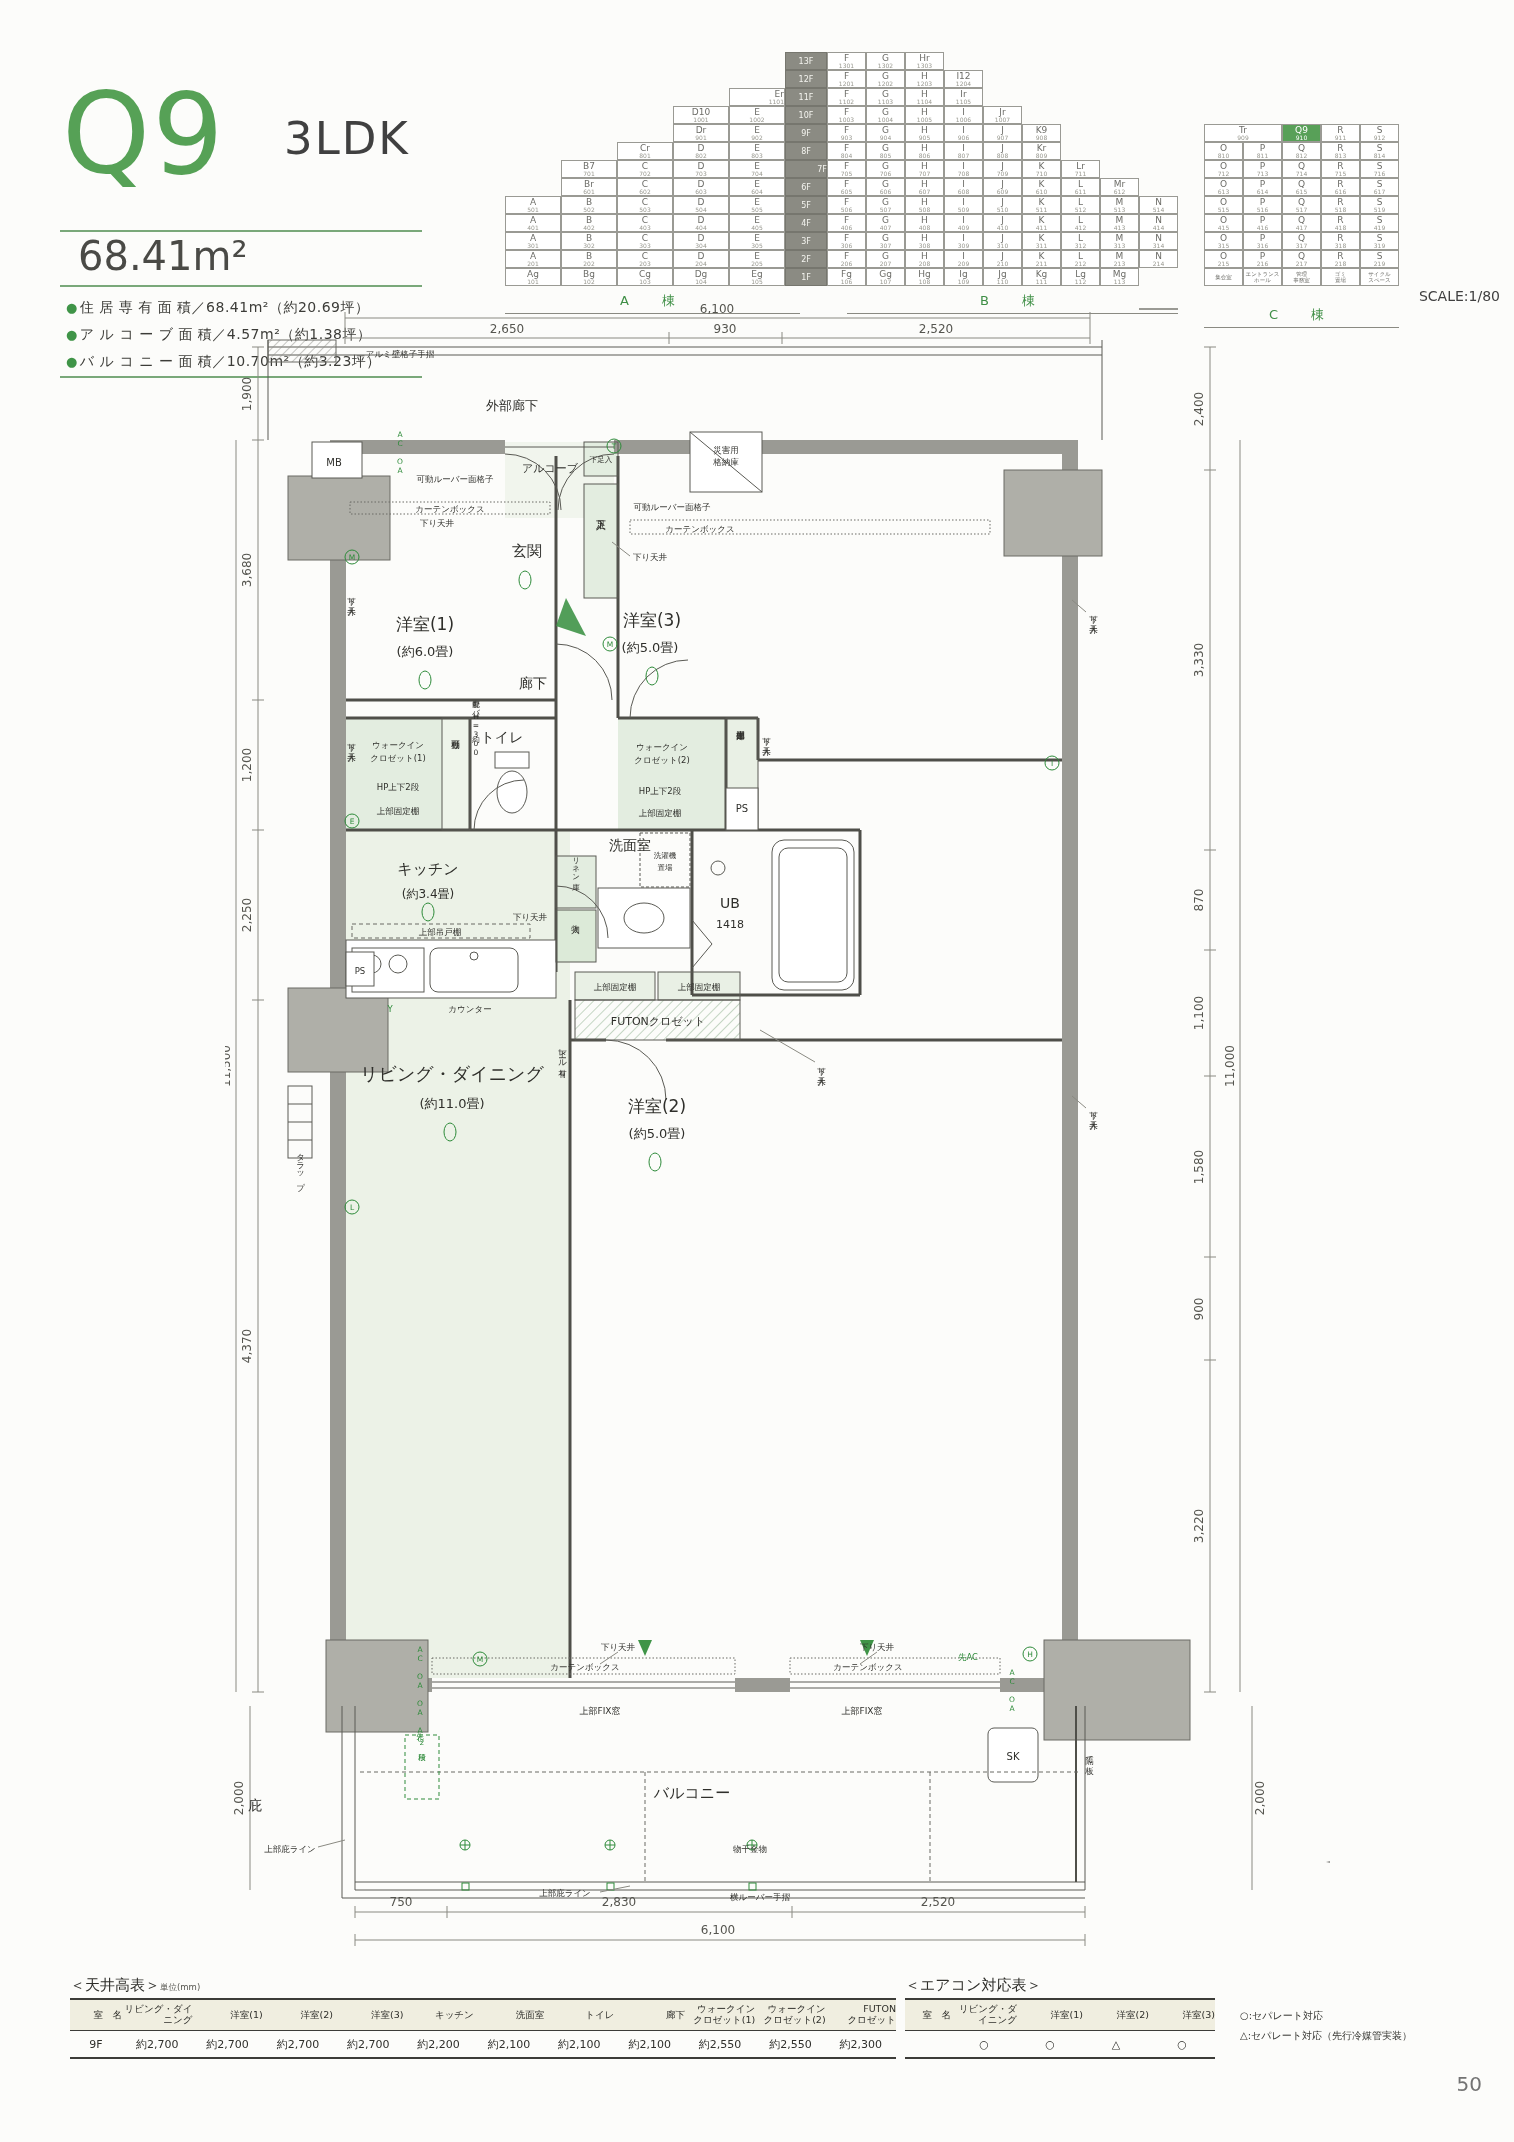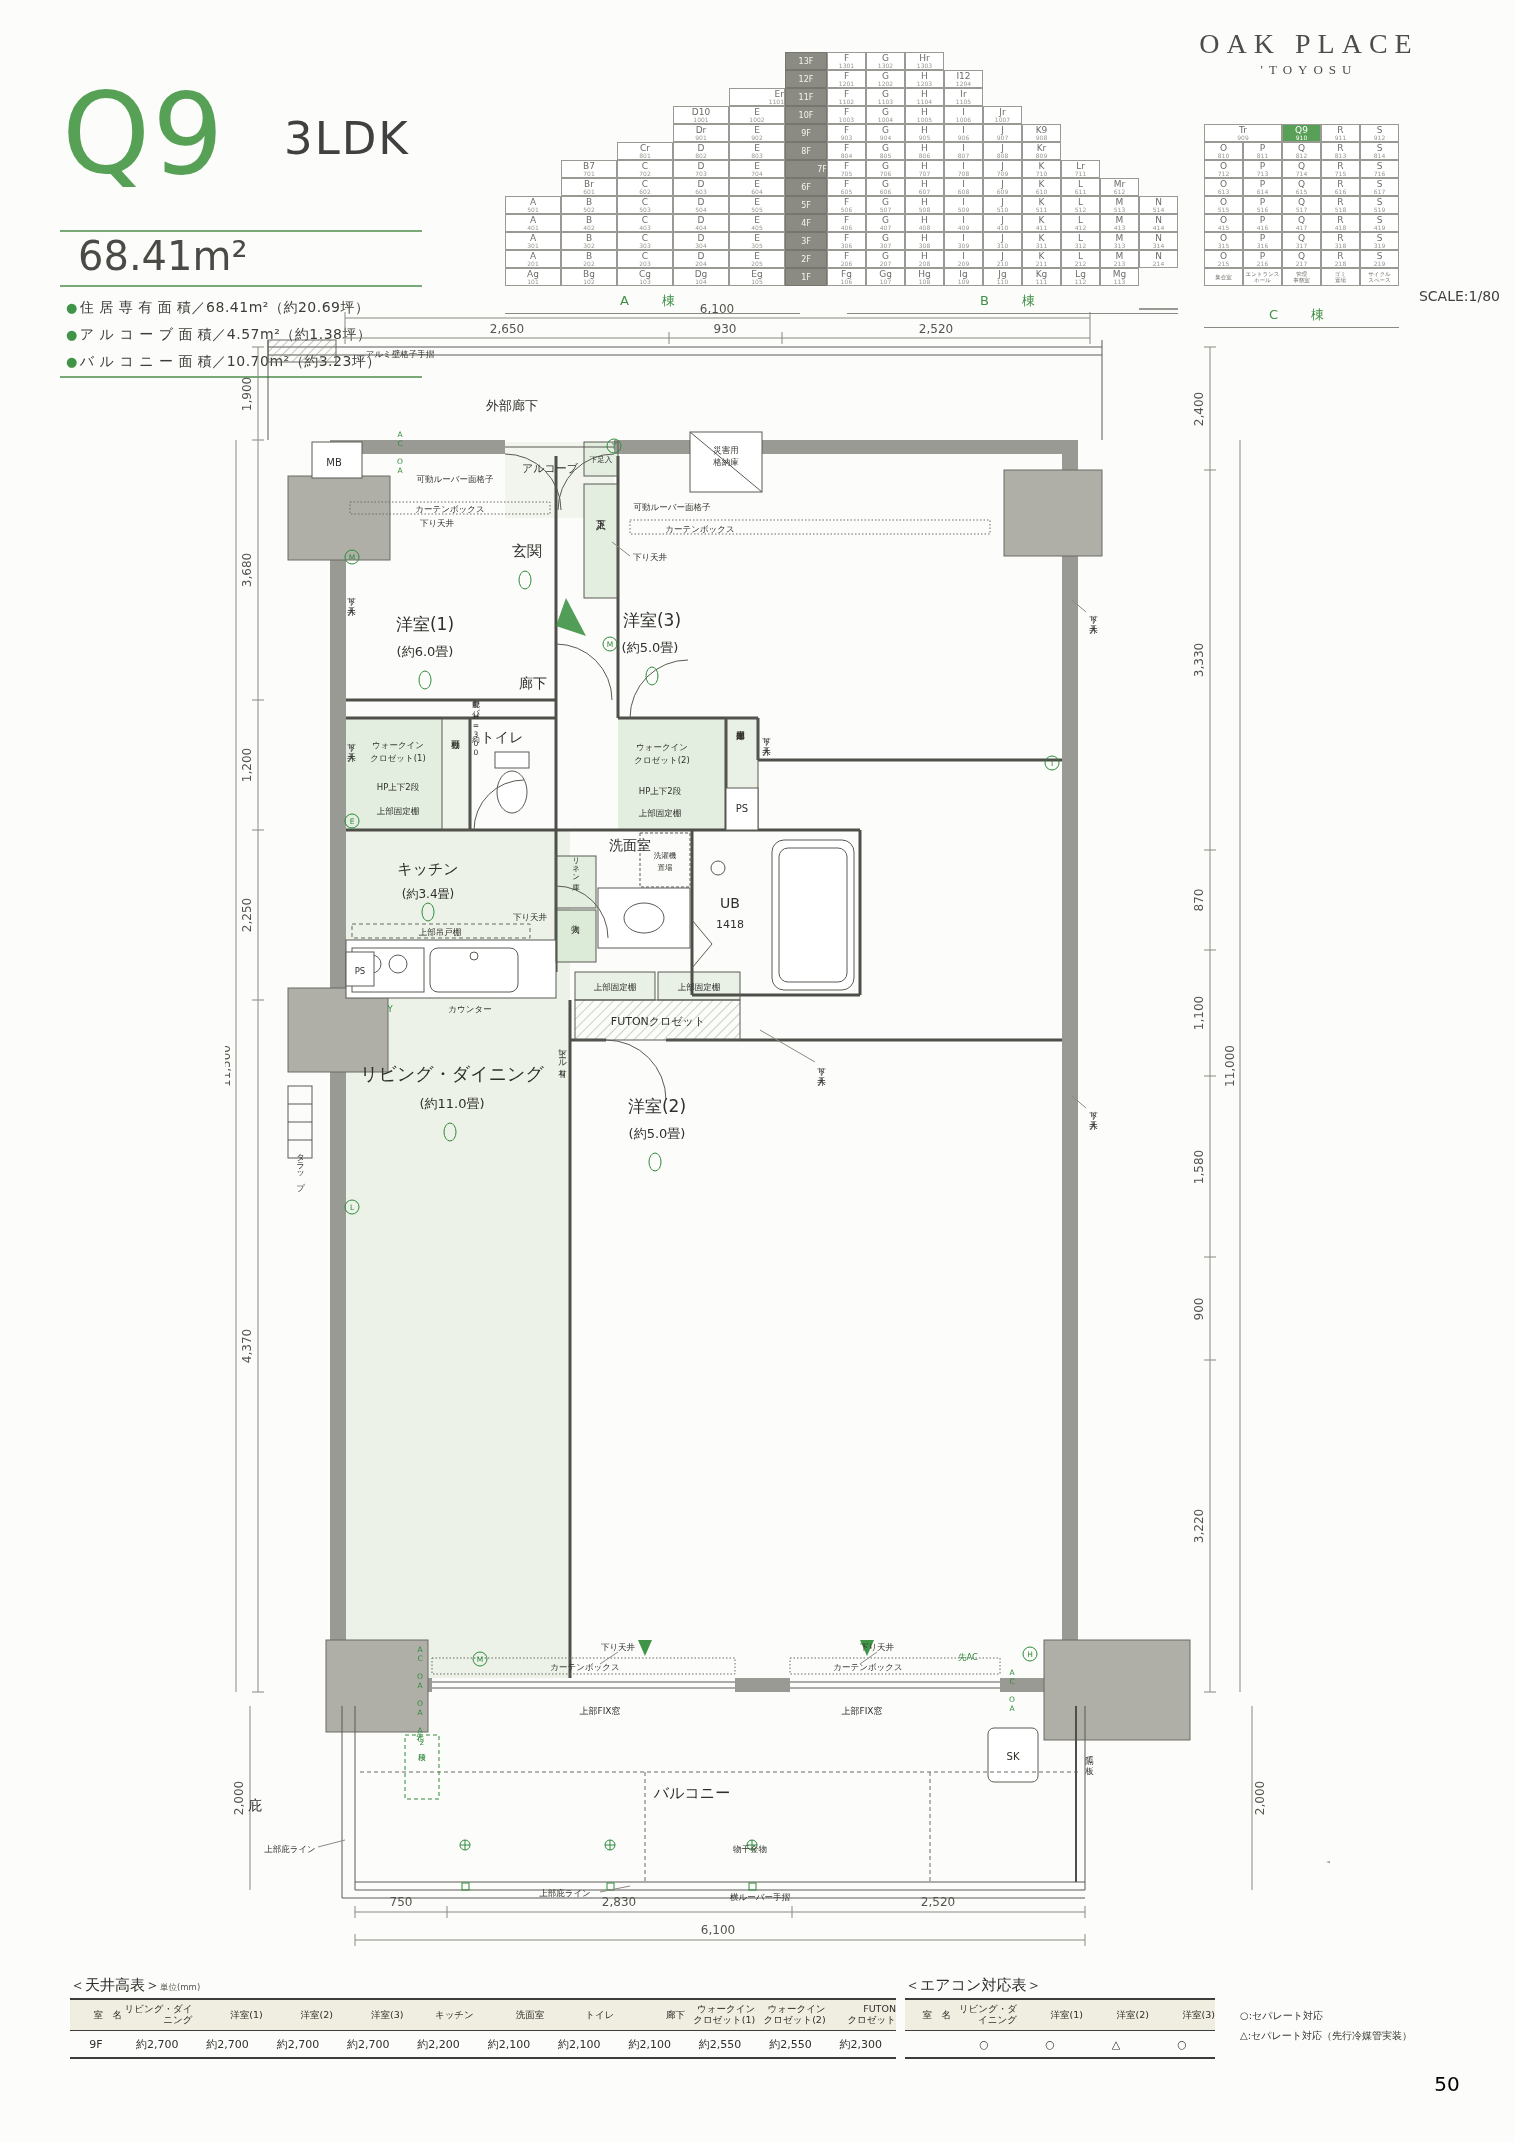--- a/index.html
+++ b/index.html
@@ -54,43 +54,39 @@
   .gln{stroke:#2e8b3a;stroke-width:1;fill:none;}
   
   .tbl-title{position:absolute;font-size:15px;color:#2e2e2a;}
   .tbl-title .un{font-size:8.5px;color:#55554f;}
   table.ft{position:absolute;border-collapse:collapse;table-layout:fixed;}
   table.ft th,table.ft td{font-weight:normal;text-align:center;padding:0;}
   table.ft thead th{background:#f0eee0;font-size:9.5px;color:#2e2e2a;white-space:pre-line;line-height:1.15;
                     border-top:2px solid #3c3c38;border-bottom:1px solid #3c3c38;height:30px;text-align:right;}
   table.ft tbody td{font-size:11px;color:#2e2e2a;border-bottom:2px solid #3c3c38;height:26px;}
   .legend{position:absolute;font-size:10px;color:#3a3a36;line-height:20px;}
-  .pageno{position:absolute;left:1412px;top:2072px;width:70px;text-align:center;font-size:20px;color:#000000;}
+  .pageno{position:absolute;left:1412px;top:2072px;width:70px;text-align:right;font-size:20px;color:#737373;}
 </style>
 </head>
 <body>
 
 <div class="page">
 
   <div class="unit-id">Q9</div>
   <div class="unit-type">3LDK</div>
   <div class="grule g1"></div>
   <div class="unit-area">68.41m²</div>
   <div class="grule g2"></div>
   <div class="facts">
     <div>住 居 専 有 面 積／68.41m²（約20.69坪）</div>
     <div>ア ル コ ー ブ 面 積／4.57m²（約1.38坪）</div>
     <div>バ ル コ ニ ー 面 積／10.70m²（約3.23坪）</div>
   </div>
   <div class="grule g3"></div>
 
-  <div class="brand">
-    <div class="bn">OAK PLACE</div>
-    <div class="bs">'TOYOSU</div>
-  </div>
   <div class="scale-note">SCALE:1/80</div>
 
   <div class="bgrid">
       <div class="fcell" style="grid-area: 1 / 6;">13F</div>
       <div class="ucell" style="grid-area: 1 / 7 / auto / span 1;">
         <span class="nm">F</span>
         <span class="no">1301</span>
       </div>
       <div class="ucell" style="grid-area: 1 / 8 / auto / span 1;">
         <span class="nm">G</span>

